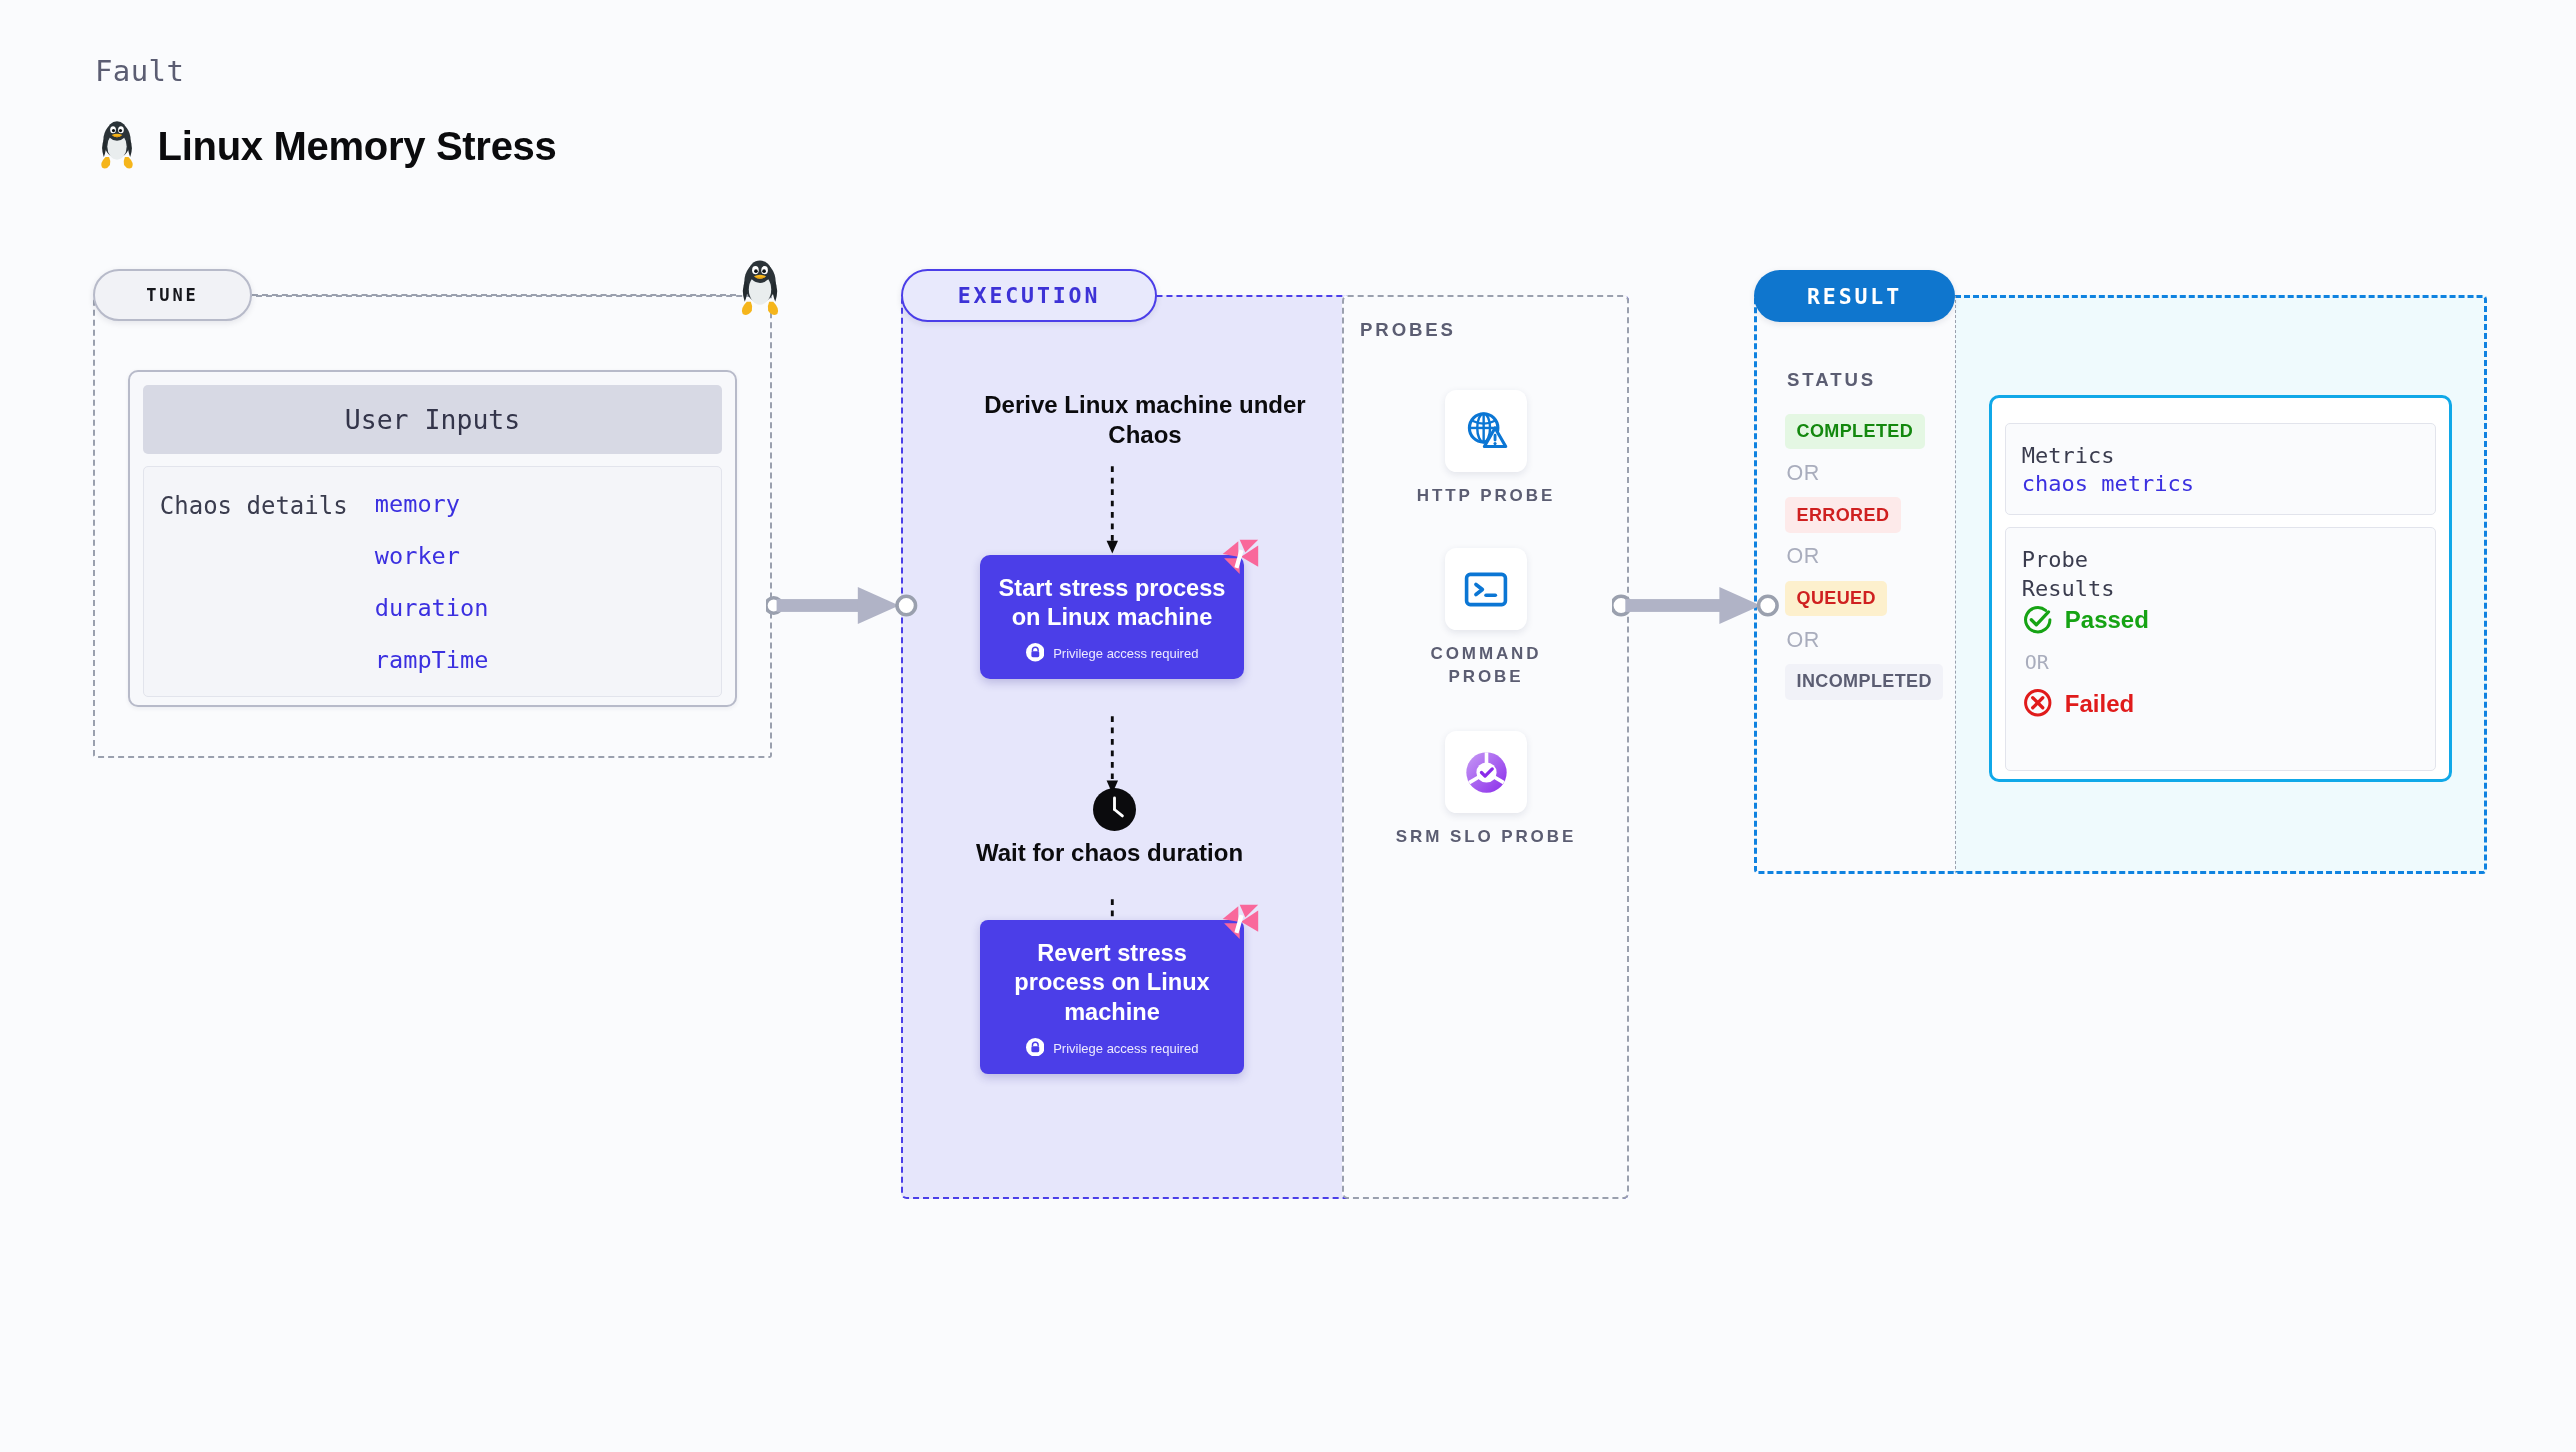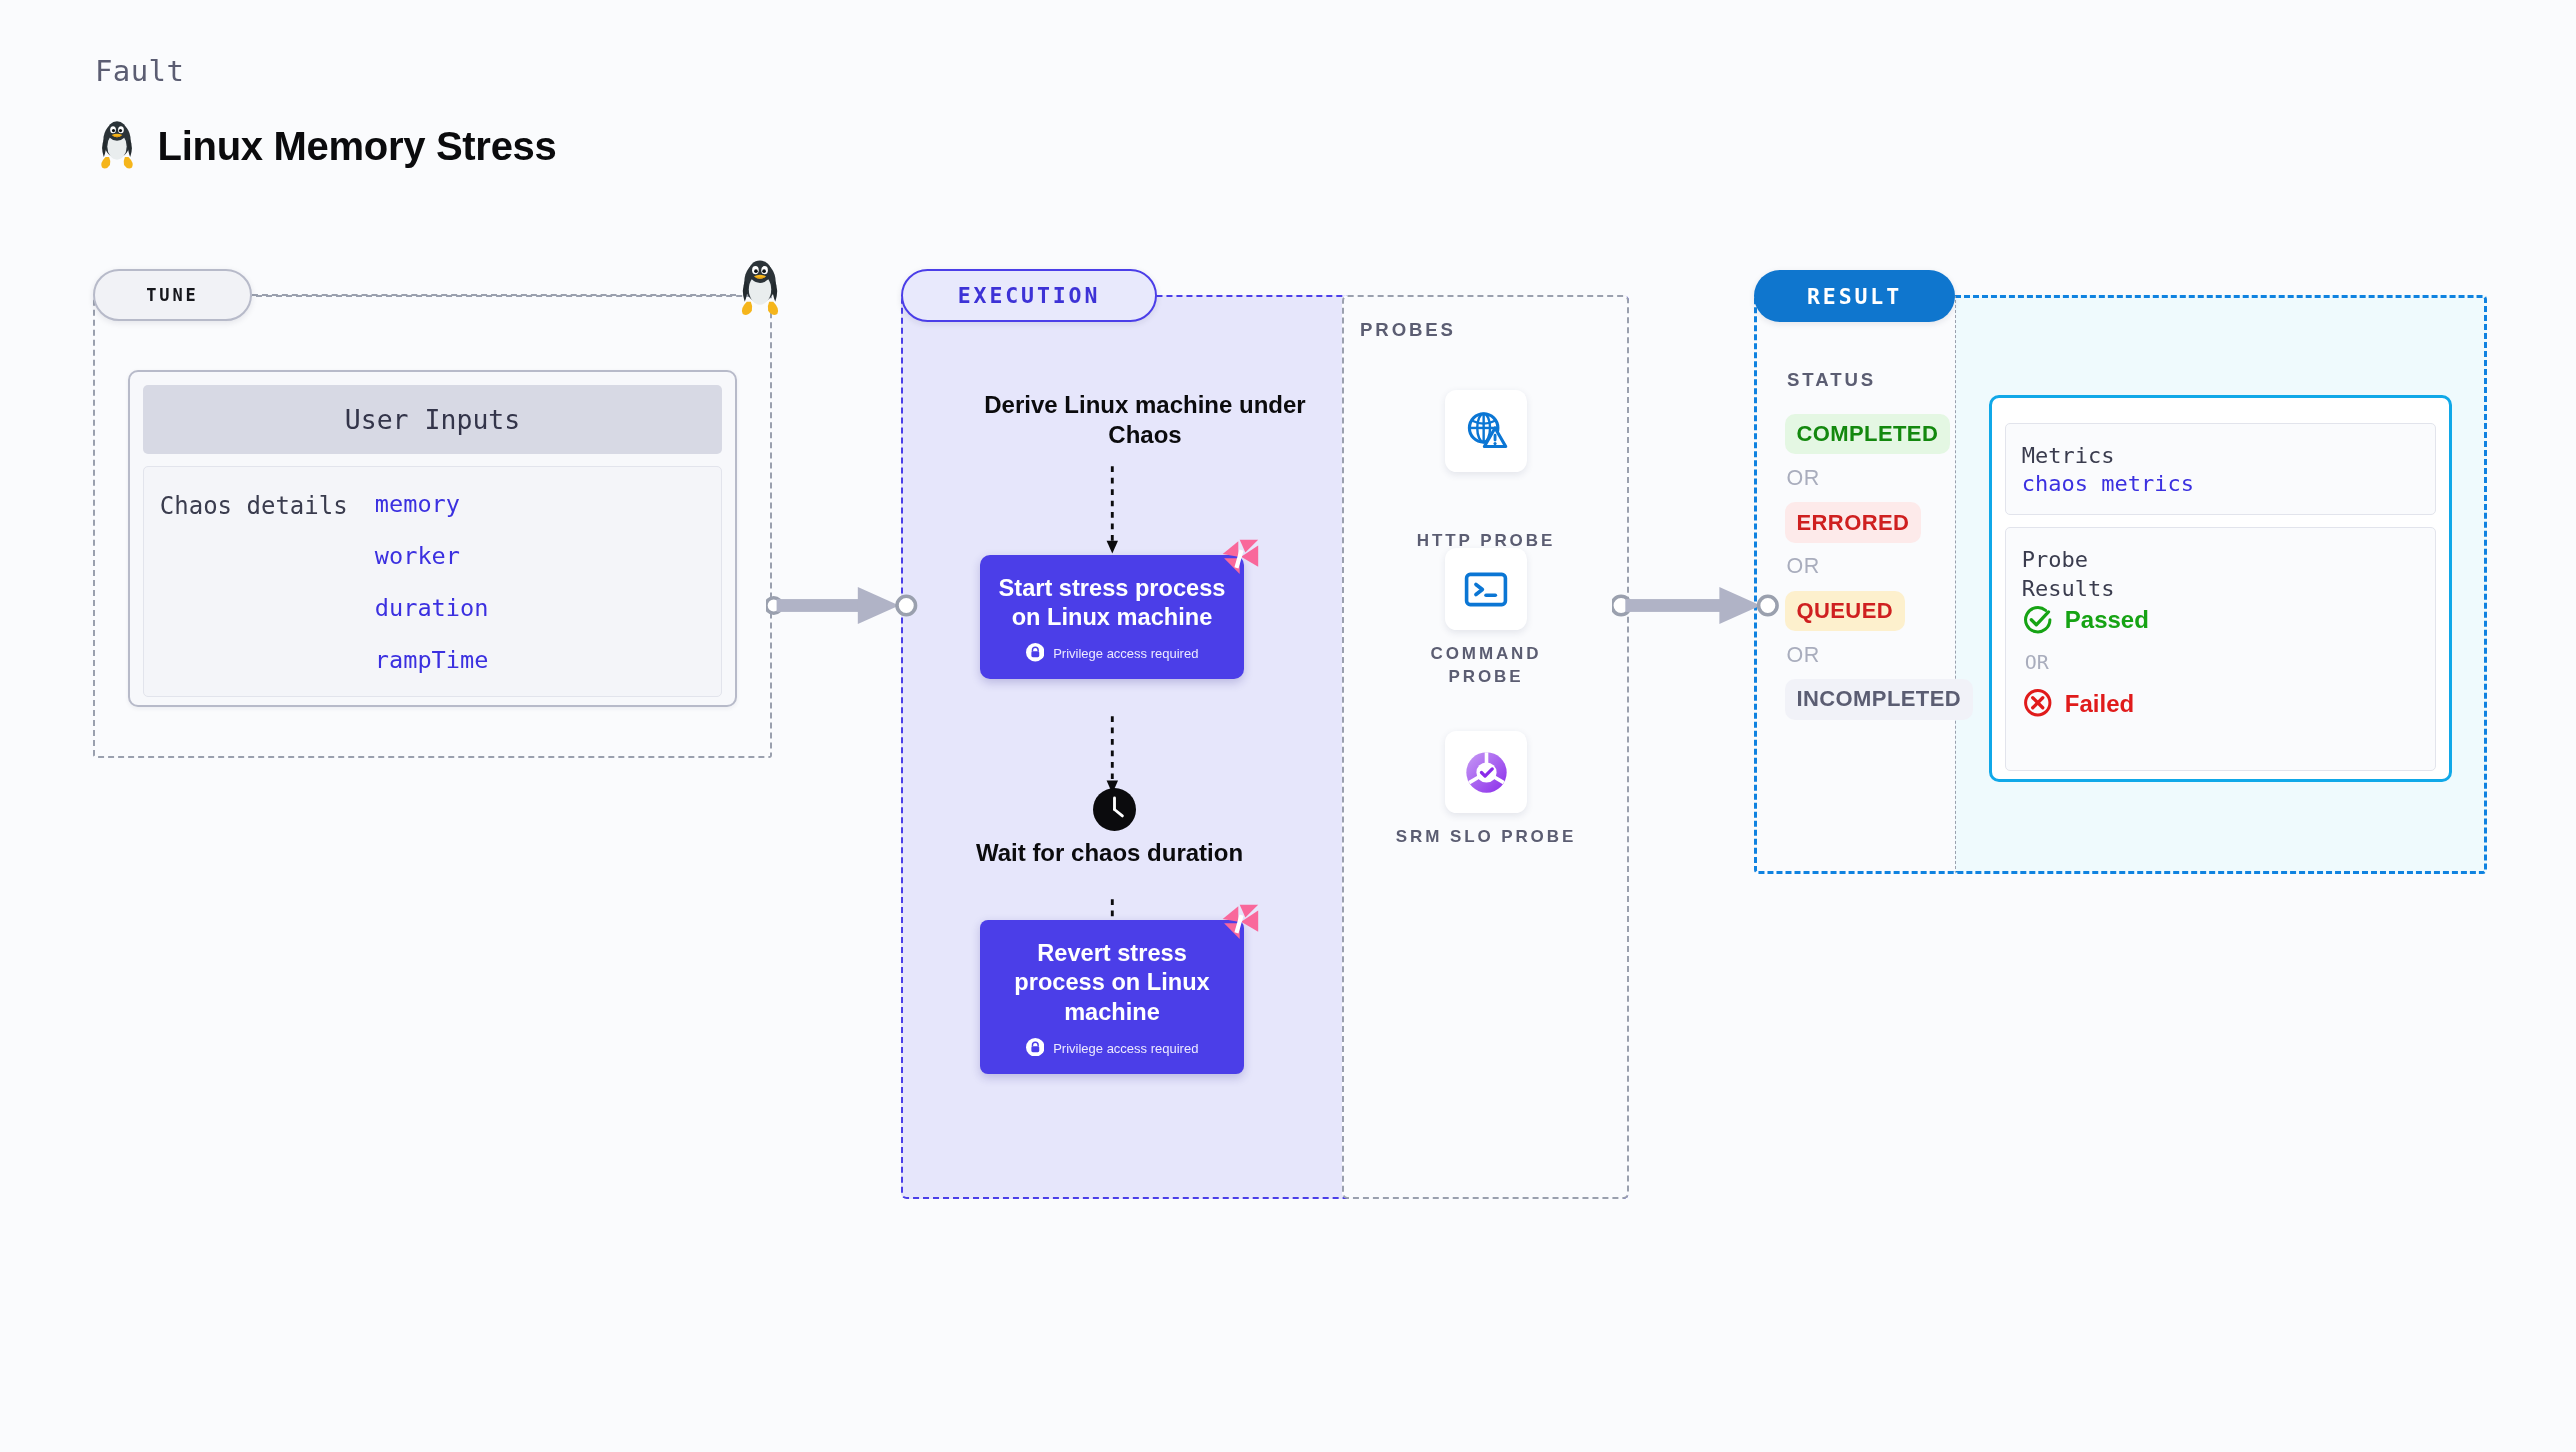--- a/index.html
+++ b/index.html
@@ -159,33 +159,33 @@
   }
   .probe-card {
     width: 82px; height: 82px; background: #ffffff; border-radius: 11.5px;
     display: flex; align-items: center; justify-content: center;
     box-shadow: 0 2.1px 7.2px rgba(40,50,90,.10);
   }
   .probe-name {
     margin-top: 13px; text-align: center; font-size: 17px; font-weight: bold;
     letter-spacing: 2.9px; color: #5b5d72; line-height: 1.35;
   }
-  .probe-http { left: 1393px; top: 390px; gap: 45px; }
+  .probe-http { left: 1393px; top: 390px; }
   .probe-cmd  { left: 1393px; top: 548px; }
   .probe-srm  { left: 1393px; top: 731px; }
 
   
   .status-label {
     position: absolute; left: 1787px; top: 369px;
     font-size: 18.6px; font-weight: bold; letter-spacing: 2.9px; color: #5b5d72;
   }
   .status-list { position: absolute; left: 1785px; top: 414px; width: 165px; }
   .status-badge {
-    display: inline-block; border-radius: 10px; padding: 7.2px 11.5px;
-    font-size: 22px; font-weight: bold; letter-spacing: 0.4px;
+    display: inline-block; border-radius: 5px; padding: 7.2px 11.5px;
+    font-size: 18px; font-weight: bold; letter-spacing: 0.4px;
   }
   .sb-completed  { background: #e4f7e3; color: #13880e; }
   .sb-errored    { background: #fdeaea; color: #cf2020; }
   .sb-queued     { background: #fdf0cd; color: #cf2020; }
   .sb-incomplete { background: #f1f2f8; color: #5b5d72; }
   .or-text {
     font-size: 21.5px; color: #a9adbd; margin: 11.5px 0 11.5px 1.4px;
     letter-spacing: 0.7px;
   }
 

